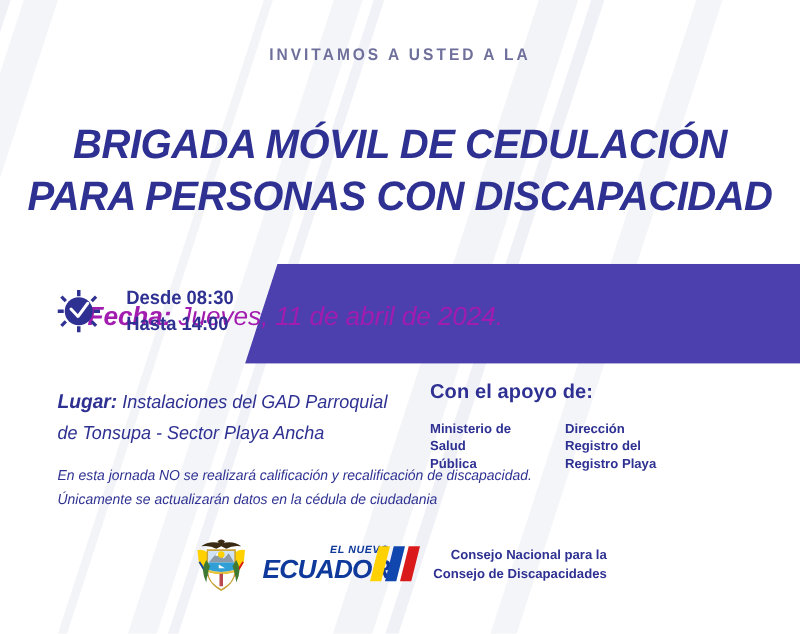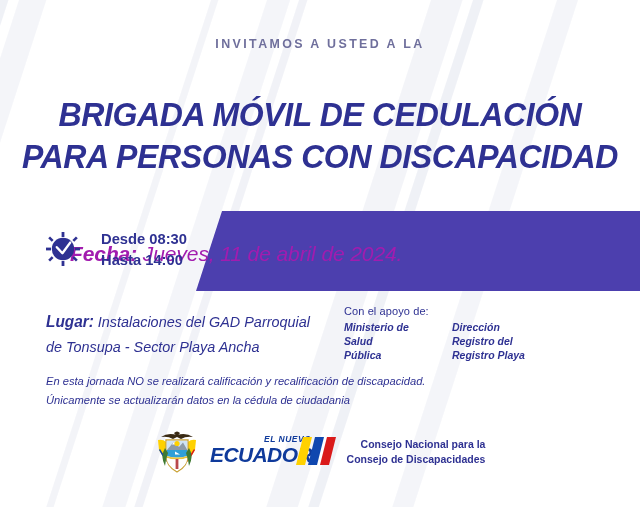--- a/index.html
+++ b/index.html
@@ -138,26 +138,26 @@
   .lugar span.ln { display: block; white-space: nowrap; }
 
   
   .apoyo {
     position: absolute;
     left: 344px;
     top: 305px;
     color: #2e3192;
   }
   .apoyo-head {
-    font-size: 11px;
-    font-weight: 400;
-    margin-bottom: 3px;
+    font-size: 16px;
+    font-weight: 700;
+    margin-bottom: 13px;
     letter-spacing: 0.1px;
   }
-  .apoyo-cols { display: flex; gap: 16px; font-style: italic; }
+  .apoyo-cols { display: flex; gap: 16px; }
   .apoyo-col {
     font-size: 10.5px;
     font-weight: 700;
     line-height: 1.35;
     width: 92px;
   }
   .apoyo-col span { display: block; }
 
   
   .note {

